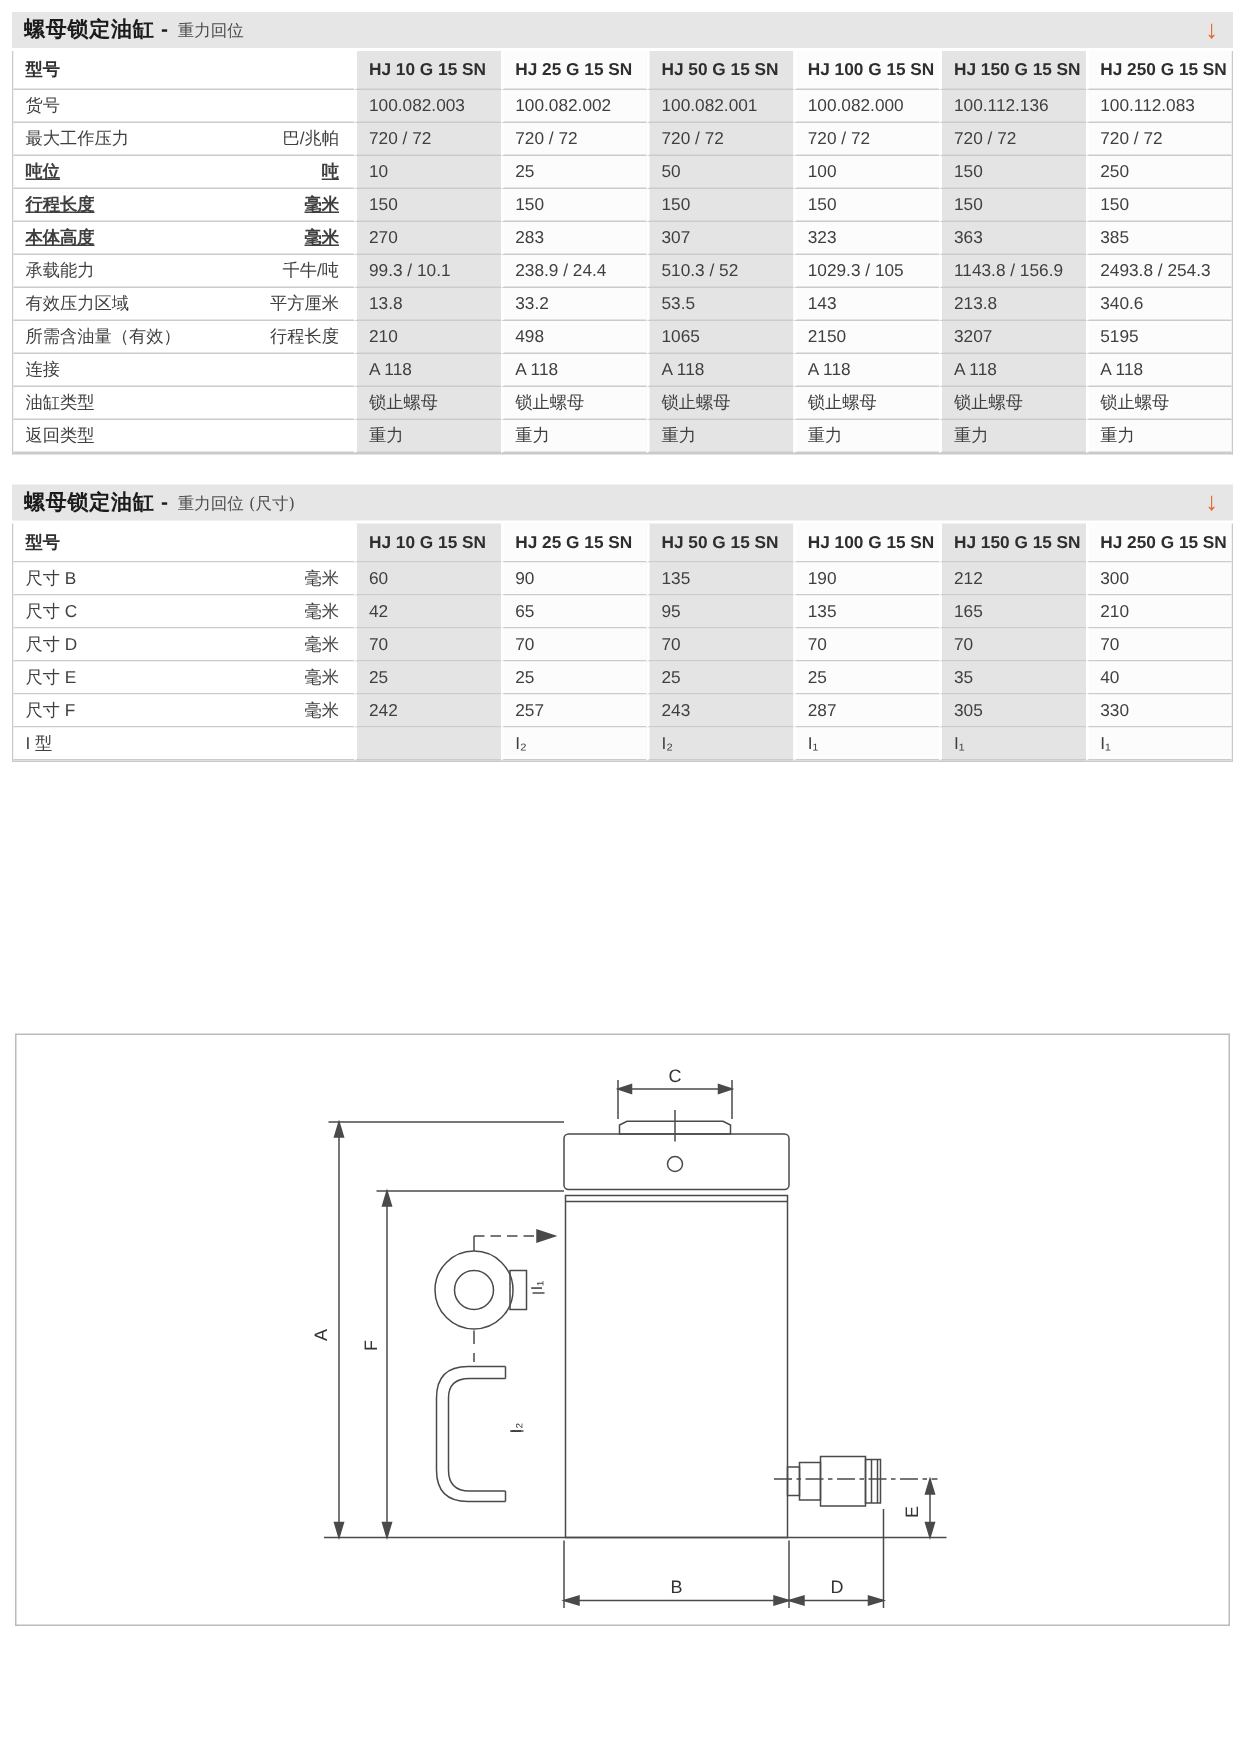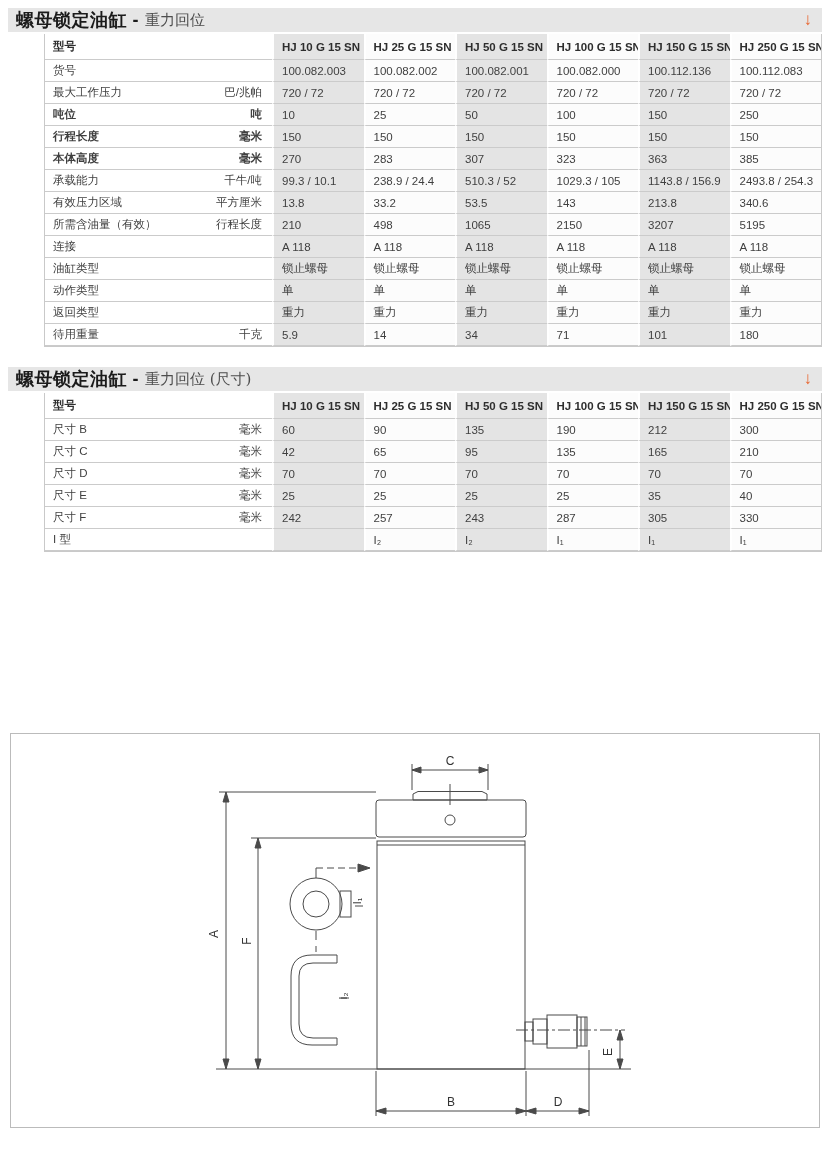--- a/index.html
+++ b/index.html
@@ -8,43 +8,43 @@
     font-family:"Liberation Sans","DejaVu Sans",sans-serif;
     color:#3f3f3f;-webkit-font-smoothing:antialiased;
   }
   .page{padding:8px 8px 0 8px;}
 
   
   .titlebar{
     background:#e6e6e6;height:24px;display:flex;align-items:center;
     padding:0 8px;margin-bottom:2px;position:relative;
   }
-  .titlebar .t-main{font-size:18px;font-weight:bold;color:#1b1b1b;letter-spacing:.5px;}
-  .titlebar .t-sub{font-size:15px;color:#4d4d4d;font-family:"DejaVu Serif","Liberation Serif",serif;margin-left:6px;}
+  .titlebar .t-main{font-size:14px;font-weight:bold;color:#1b1b1b;letter-spacing:.5px;}
+  .titlebar .t-sub{font-size:11px;color:#4d4d4d;font-family:"DejaVu Serif","Liberation Serif",serif;margin-left:6px;}
   .titlebar .dl-arrow{
     position:absolute;right:10px;top:1px;color:#e8632c;font-size:17px;font-weight:bold;
     cursor:pointer;line-height:22px;
   }
 
   
-  .spec-wrap{border:1px solid #c9c9c9;border-top:none;margin-left:36px;}
+  .spec-wrap{border:1px solid #c9c9c9;border-top:none;}
   table.spec{width:100%;border-collapse:separate;border-spacing:0;table-layout:fixed;font-size:11.5px;}
   table.spec col.lblcol{width:227px;}
   table.spec td,table.spec th{
     border-bottom:1px solid #cbcbcb;padding:3px 8px;height:15px;
     text-align:left;vertical-align:middle;overflow:hidden;white-space:nowrap;
   }
   table.spec tr.hdr td,table.spec tr.hdr th{height:19px;font-weight:bold;color:#2e2e2e;}
   table.spec td.d{border-left:2px solid #fff;}
   table.spec td.g{background:#e4e4e4;}
   table.spec td.w{background:#fcfcfc;}
   table.spec td.lbl{background:#fff;}
   .lblwrap{display:flex;justify-content:space-between;align-items:flex-start;}
   .lblwrap .unit{padding-right:2px;}
-  tr.boldrow .lblwrap span{font-weight:bold;}
+  tr.boldrow .lblwrap span{font-weight:bold;text-decoration:underline;}
   .gap{height:20px;}
 
   
   .drawbox{
     border:1px solid #bbbbbb;background:#fff;margin:181px 2px 0 2px;height:393px;
     position:relative;
   }
   .drawbox svg{display:block;}
   text.dim{font-size:12px;fill:#333;font-family:"Liberation Sans","DejaVu Sans",sans-serif;}
   text.dimsmall{font-size:10.5px;fill:#333;font-family:"Liberation Sans","DejaVu Sans",sans-serif;}
@@ -217,58 +217,30 @@
               <td class="d g">锁止螺母</td>
               <td class="d w">锁止螺母</td>
               <td class="d g">锁止螺母</td>
               <td class="d w">锁止螺母</td>
               <td class="d g">锁止螺母</td>
               <td class="d w">锁止螺母</td>
             </tr>
       <tr>
               <td class="lbl">
                 <div class="lblwrap">
-                  <span>动作类型</span>
-                  <span class="unit"></span>
-                </div>
-              </td>
-              <td class="d g">单</td>
-              <td class="d w">单</td>
-              <td class="d g">单</td>
-              <td class="d w">单</td>
-              <td class="d g">单</td>
-              <td class="d w">单</td>
-            </tr>
-      <tr>
-              <td class="lbl">
-                <div class="lblwrap">
                   <span>返回类型</span>
                   <span class="unit"></span>
                 </div>
               </td>
               <td class="d g">重力</td>
               <td class="d w">重力</td>
               <td class="d g">重力</td>
               <td class="d w">重力</td>
               <td class="d g">重力</td>
               <td class="d w">重力</td>
-            </tr>
-      <tr>
-              <td class="lbl">
-                <div class="lblwrap">
-                  <span>待用重量</span>
-                  <span class="unit">千克</span>
-                </div>
-              </td>
-              <td class="d g">5.9</td>
-              <td class="d w">14</td>
-              <td class="d g">34</td>
-              <td class="d w">71</td>
-              <td class="d g">101</td>
-              <td class="d w">180</td>
             </tr>
     </tbody>
         </table>
     </div>
   </div>
 
   <div class="gap"></div>
 
   <div>
     <div class="titlebar">

